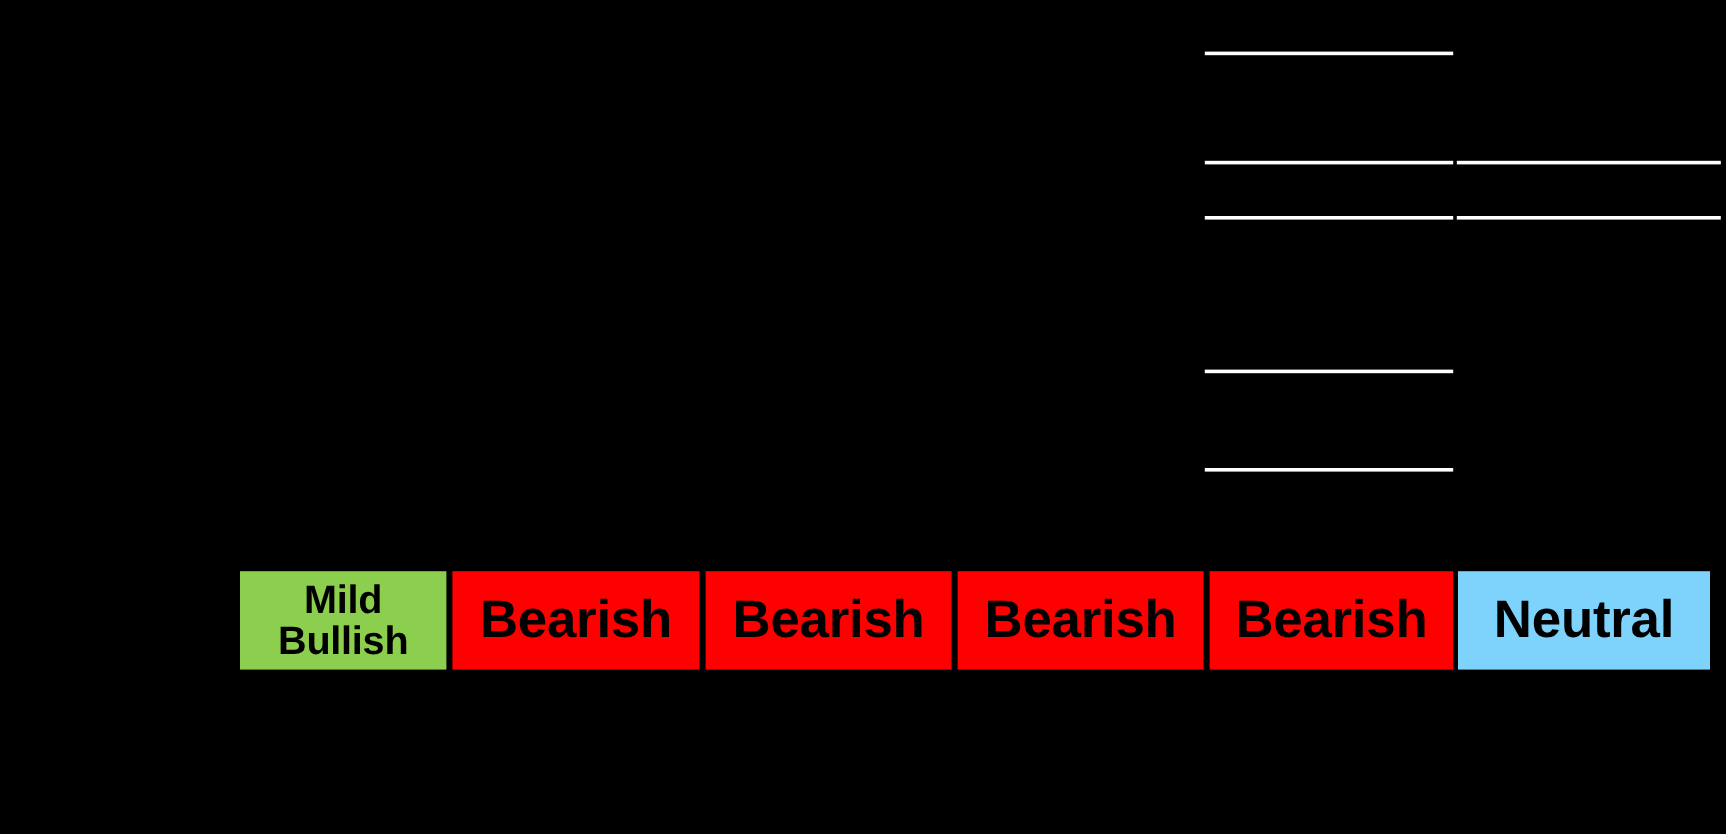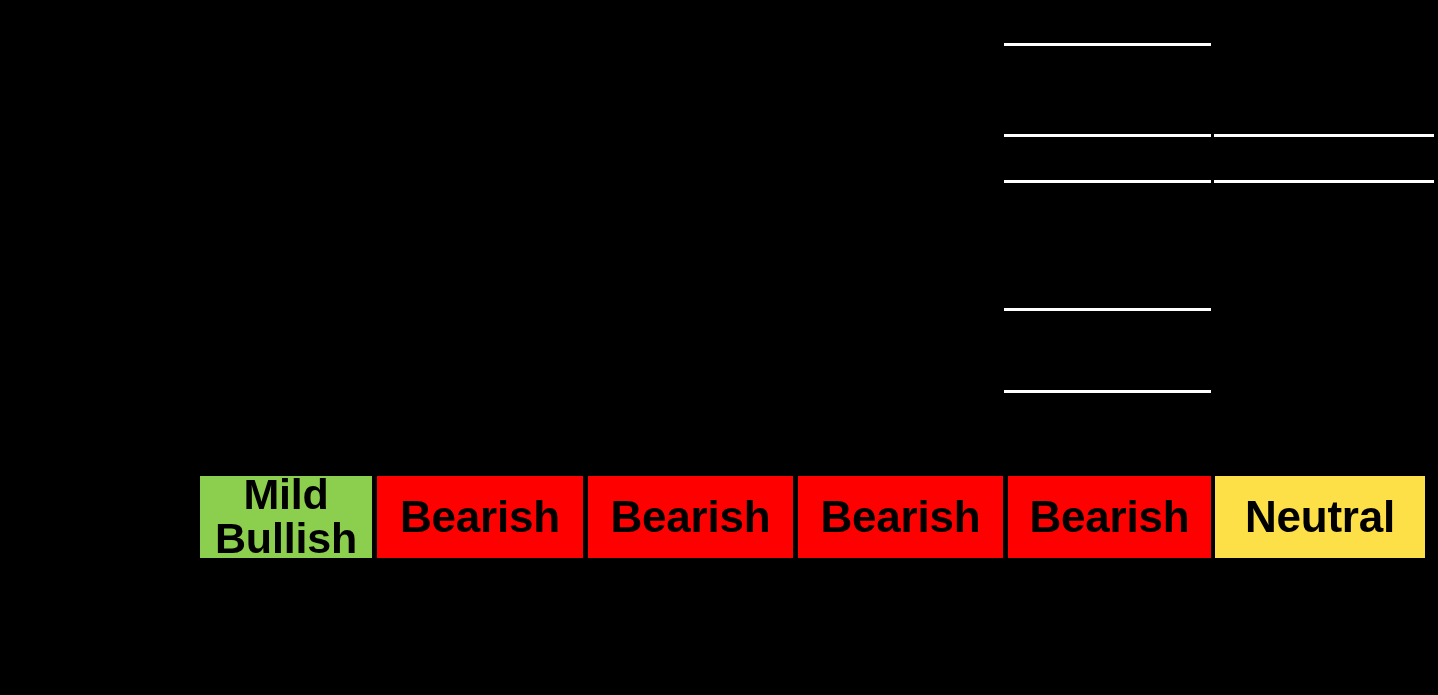--- a/index.html
+++ b/index.html
@@ -41,21 +41,21 @@
     color: #000000;
     font-family: "Liberation Sans", sans-serif;
     font-weight: bold;
     font-size: 44px;
     line-height: 0.98;
     letter-spacing: -0.2px;
     white-space: pre-line;
     display: block;
   }
   .cell.two-line .cell-label {
-    font-size: 43px;
+    font-size: 33px;
     line-height: 1.02;
   }
 </style>
 </head>
 <body style="background: rgb(0, 0, 0);">
 
 <div id="stage" style="width: 1438px; height: 695px; background: rgb(0, 0, 0);">
 
   <div id="rules-layer">
       <div class="rule" style="left: 1004px; top: 43px; width: 207px; background: rgb(255, 255, 255);"></div>
@@ -77,18 +77,18 @@
       </div>
       <div class="cell" style="left: 588px; width: 205px; background: rgb(255, 0, 0);">
         <span class="cell-label" style="color: rgb(0, 0, 0);">Bearish</span>
       </div>
       <div class="cell" style="left: 798px; width: 205px; background: rgb(255, 0, 0);">
         <span class="cell-label" style="color: rgb(0, 0, 0);">Bearish</span>
       </div>
       <div class="cell" style="left: 1008px; width: 203px; background: rgb(255, 0, 0);">
         <span class="cell-label" style="color: rgb(0, 0, 0);">Bearish</span>
       </div>
-      <div class="cell" style="left: 1215px; width: 210px; background: #fde047;">
+      <div class="cell" style="left: 1215px; width: 210px; background: #7dd3fc;">
         <span class="cell-label" style="color: rgb(0, 0, 0);">Neutral</span>
       </div>
     </div>
 
 </div>
 
 </body></html>

